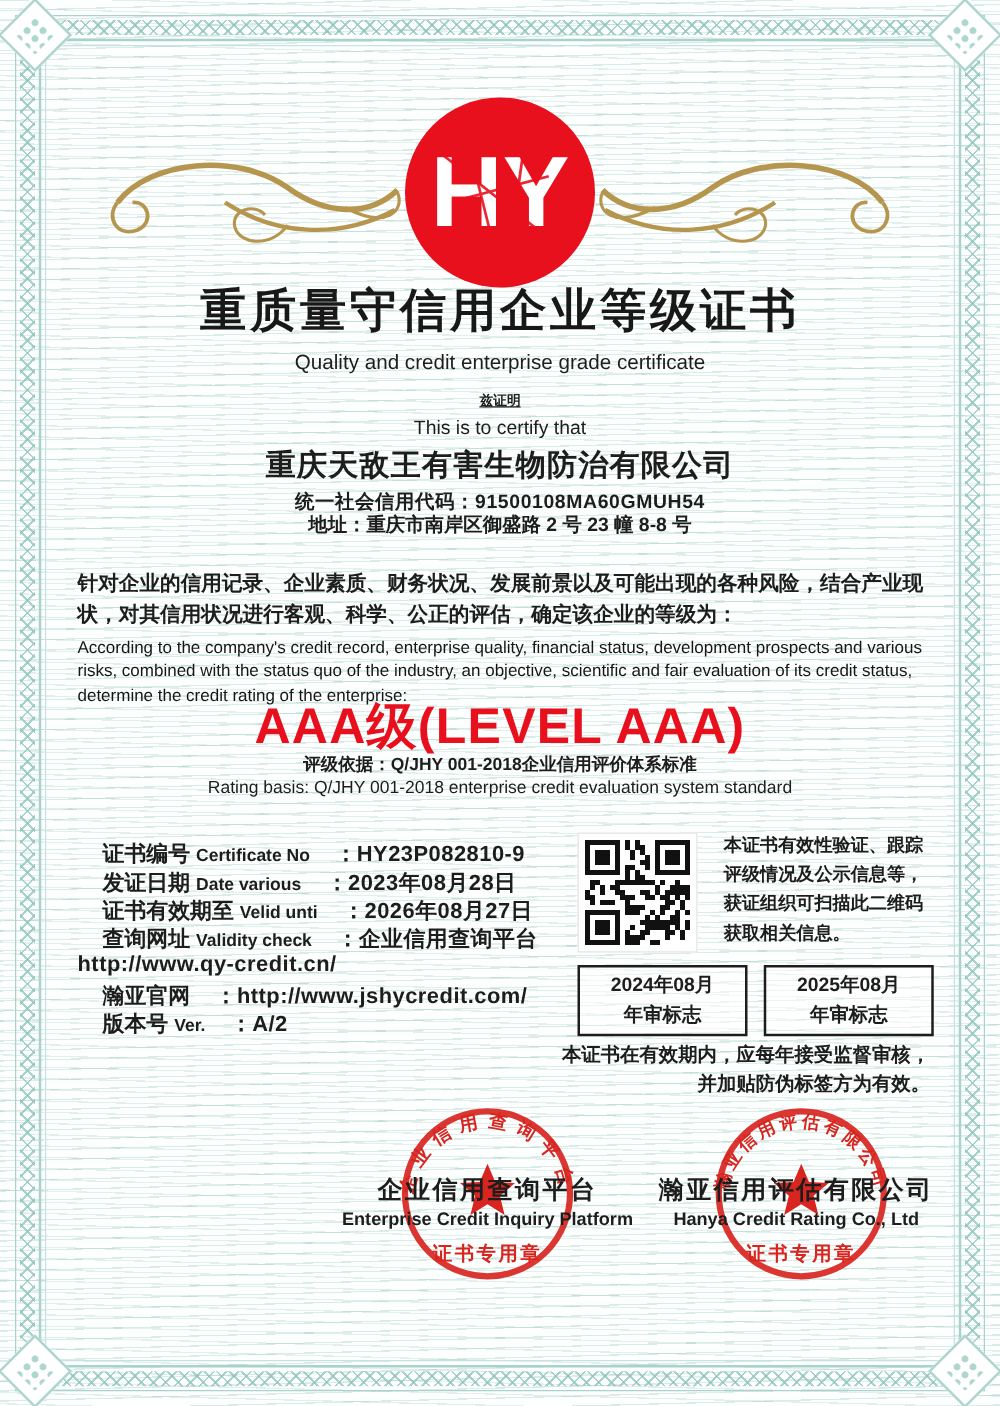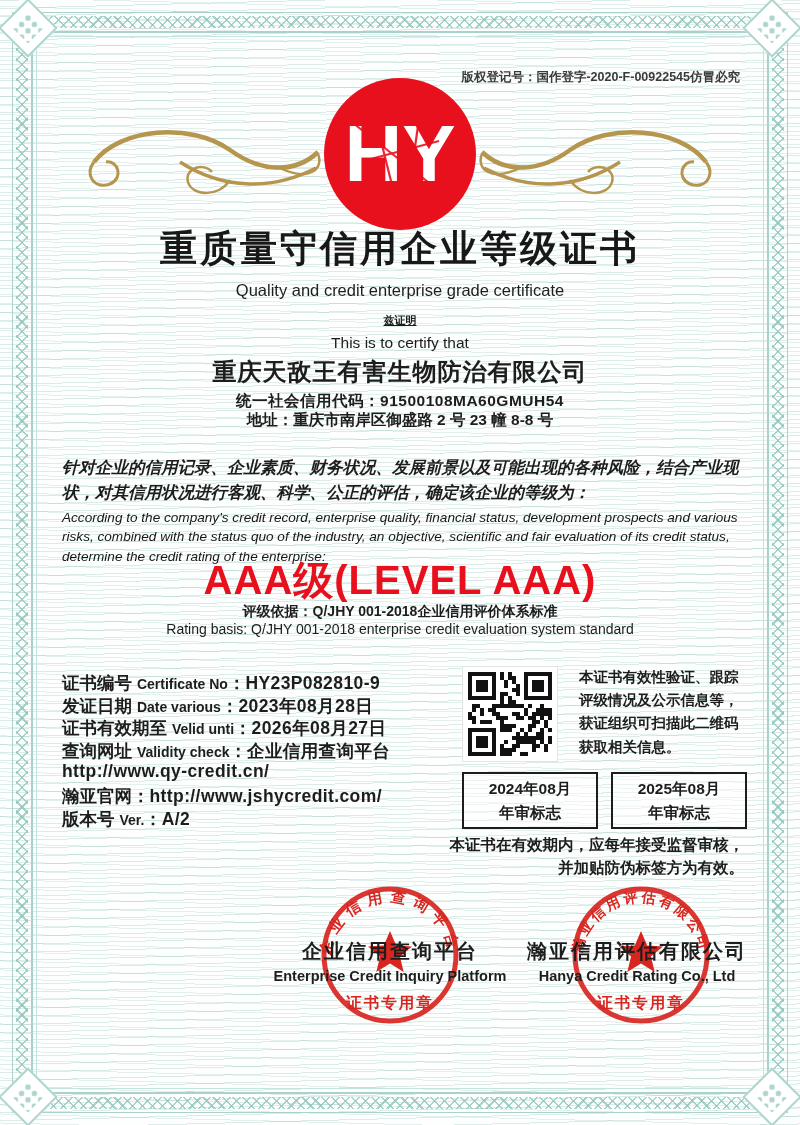--- a/index.html
+++ b/index.html
@@ -41,31 +41,31 @@
   .flourish.fl{left:80px;} .flourish.fr{left:476px;transform:scaleX(-1);}
 
   .title-zh{top:224px;font-size:37px;font-weight:700;letter-spacing:3px;color:#181818;}
   .title-en{top:281px;font-size:16.5px;color:#1e1e1e;}
   .certify-zh{top:313px;font-size:11px;font-weight:600;text-decoration:underline;}
   .certify-en{top:334px;font-size:15.5px;}
   .company-name{top:356px;font-size:24px;font-weight:800;letter-spacing:1px;}
   .credit-code{top:391px;font-size:15.5px;font-weight:600;letter-spacing:.5px;}
   .address{top:410px;font-size:15.5px;font-weight:600;}
 
-  .para{left:62px;top:455px;width:678px;font-style:italic;}
+  .para{left:62px;top:455px;width:678px;}
   .para-zh{font-size:16.5px;font-weight:700;line-height:1.52;}
   .para-en{font-size:13.6px;line-height:1.42;margin-top:3px;color:#161616;}
 
   .grade{top:553px;font-size:40px;font-weight:800;letter-spacing:1px;}
   .basis-zh{top:603px;font-size:14px;font-weight:600;}
   .basis-en{top:621px;font-size:14px;}
 
   .details{left:62px;top:671px;width:396px;}
   .dline{height:22.6px;white-space:nowrap;}
-  .dline .zh{font-size:17.5px;font-weight:700;}
+  .dline .zh{font-size:17.5px;font-weight:700;margin-left:20px;}
   .dline .en{font-size:14px;font-weight:600;}
   .dline .val{font-size:17.5px;font-weight:600;letter-spacing:.4px;}
 
   .qr-row{left:462px;top:666px;width:286px;display:flex;gap:21px;}
   .qr-box{width:94px;height:94px;background:#fff;border:1px solid #e4e4e4;flex:none;}
   .qr-grid{position:relative;width:84px;height:84px;margin:5px;}
   .qr-note{width:178px;font-size:14.5px;font-weight:600;line-height:1.6;}
 
   .review-row{left:462px;top:772px;display:flex;gap:13px;}
   .review-box{width:132px;height:50px;border:2px solid #1d1d1d;background:rgba(255,255,255,.45);
@@ -101,21 +101,20 @@
   <div class="corner tr">
       <div class="dots"></div>
     </div>
   <div class="corner bl">
       <div class="dots"></div>
     </div>
   <div class="corner br">
       <div class="dots"></div>
     </div>
 
-  <div class="abs copyright">版权登记号：国作登字-2020-F-00922545仿冒必究</div>
 
   <svg class="abs flourish fl" viewBox="0 0 244 96">
     <g fill="none" stroke="#b6964e">
       <path d="M14,52 C4,64 14,80 30,74 C44,68 38,50 26,52" stroke-width="3"></path>
       <path d="M14,52 C40,18 110,12 150,40 C180,62 215,64 238,42" stroke-width="4.5"></path>
       <path d="M100,52 C140,78 190,82 236,58" stroke-width="3.5"></path>
       <path d="M150,70 C138,88 112,86 108,72 C104,58 124,52 132,62" stroke-width="2.5"></path>
       <path d="M196,56 C230,74 244,58 238,44" stroke-width="2.5"></path>
     </g>
   </svg>

